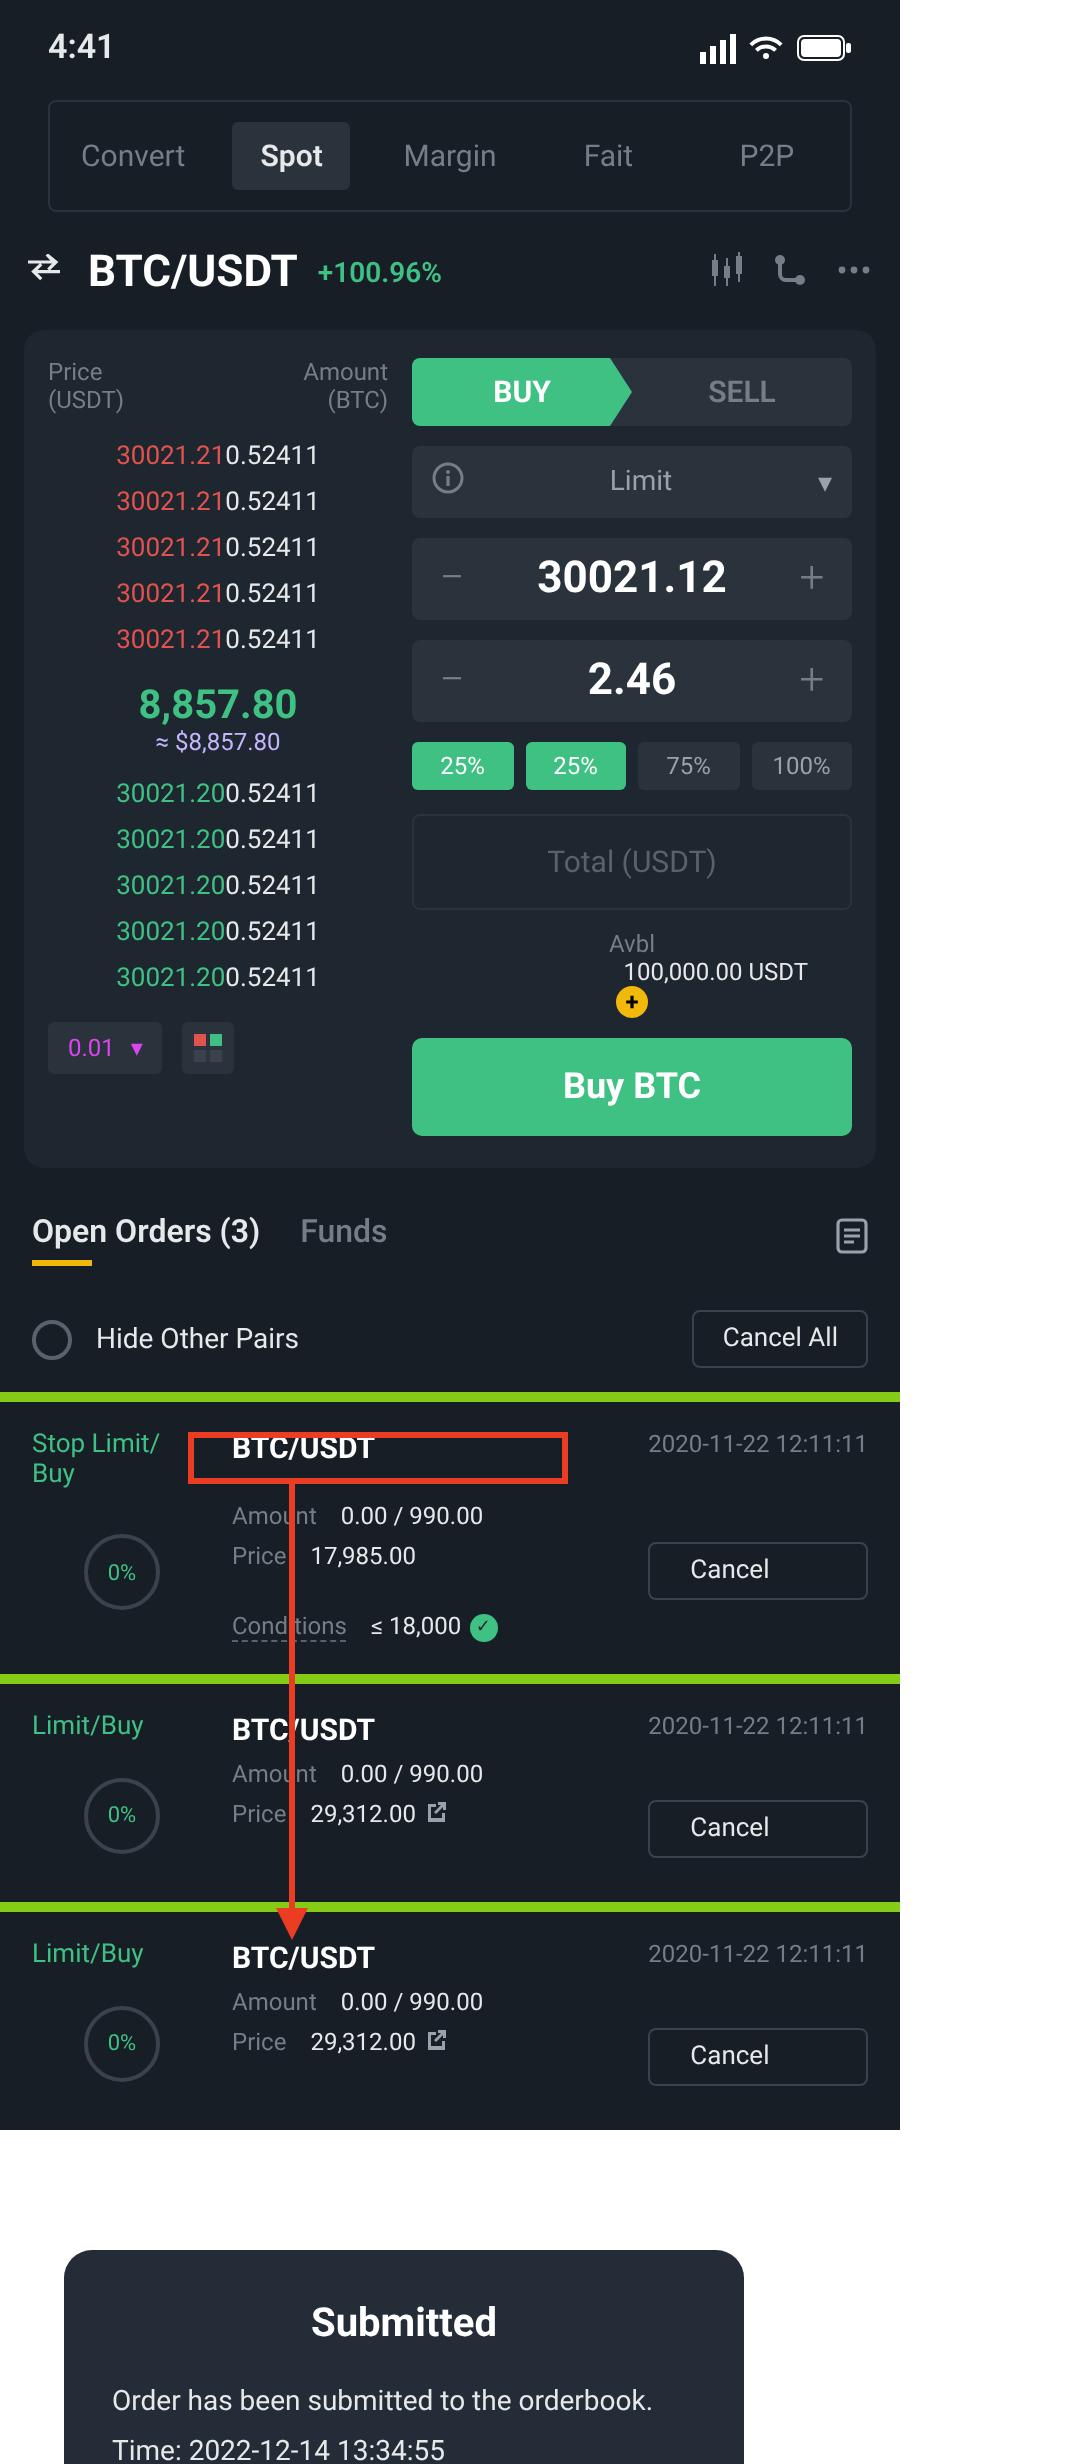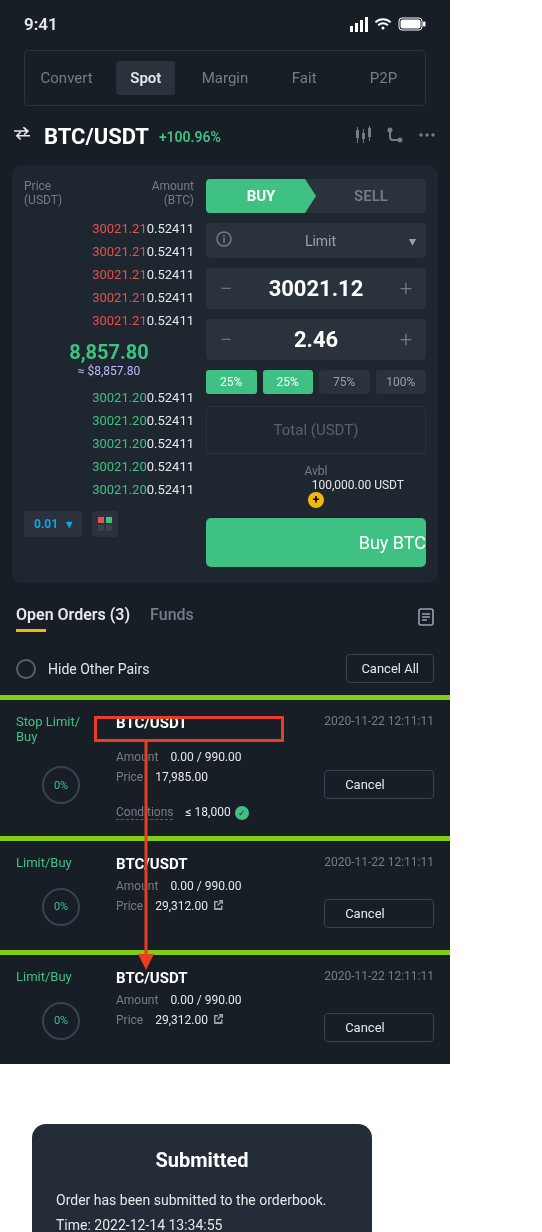--- a/index.html
+++ b/index.html
@@ -17,49 +17,49 @@
   .pair-row { display: flex; align-items: center; padding: 10px 14px; gap: 10px; }
   .swap-ic { color:#e6e8ea; }
   .pair { font-size: 22px; font-weight: 700; color: #fff; }
   .change { color: #3fc184; font-size: 14px; font-weight:600; }
   .pair-icons { margin-left: auto; display: flex; gap: 14px; color:#757d87; }
   .panel { background: #1e262f; border-radius: 10px; margin: 6px 12px; padding: 14px 12px 16px; display: flex; gap: 12px; }
   .ob { width: 170px; }
   .ob-head { display: flex; justify-content: space-between; font-size: 12px; color: #757d87; margin-bottom: 10px; }
   .ob-head div { white-space: pre-line; text-align: left; }
   .ob-head div:last-child{ text-align:right;}
-  .ob-row { display: flex; justify-content: flex-end; font-size: 13px; padding: 4px 0; }
+  .ob-row { display: flex; justify-content: center; font-size: 13px; padding: 4px 0; }
   .ask { color: #e2524f; }
   .bid { color: #3fc184; }
   .ob-row .amt { color: #e6e8ea; }
   .mid { text-align: center; margin: 8px 0; }
   .mid-price { color: #3fc184; font-size: 20px; font-weight: 700; }
   .mid-fiat { color: #c4b5fd; font-size: 12px; }
   .ob-foot { display: flex; align-items: center; gap: 10px; margin-top: 10px; }
-  .tick-sel { background: #2a323c; color: #0ea5e9; font-size: 12px; padding: 6px 10px; border-radius: 3px; display: flex; gap: 8px; align-items:center;font-weight:bold; }
+  .tick-sel { background: #2a323c; color: #d946ef; font-size: 12px; padding: 6px 10px; border-radius: 3px; display: flex; gap: 8px; align-items:center; }
   .ob-view { width: 26px; height: 26px; background: #2a323c; border-radius: 3px; display:flex;align-items:center;justify-content:center; }
   .form { flex: 1; }
   .bs-row { display: flex; border-radius: 4px; overflow: hidden; background: #2a323c; margin-bottom: 10px; position:relative; }
   .bs-buy { flex: 1; background: #3fc184; color: #fff; text-align: center; padding: 8px 0; font-weight: 700; font-size: 15px; position:relative; clip-path: polygon(0 0, 90% 0, 100% 50%, 90% 100%, 0 100%); }
   .bs-sell { flex: 1; color: #757d87; text-align: center; padding: 8px 0; font-weight: 600; font-size: 15px; }
   .type-row { display: flex; align-items:center; background: #2a323c; border-radius: 4px; padding: 8px 10px; margin-bottom: 10px; color:#9aa1aa; font-size:14px; }
   .type-row .info-ic{margin-right:auto;}
   .type-row .chev{margin-left:auto;}
   .type-row .typ{flex:1; text-align:center;}
   .num-row { display: flex; align-items:center; background: #2a323c; border-radius: 4px; padding: 8px 10px; margin-bottom: 10px; }
   .num-row .pm { color:#757d87; font-size:22px; font-weight:300; width:20px; text-align:center; }
   .num-row .val { flex:1; text-align:center; color:#fff; font-size:22px; font-weight:700; }
   .pct-row { display: flex; gap: 6px; margin-bottom: 12px; }
   .pct { flex: 1; background: #2a323c; color: #9aa1aa; text-align: center; font-size: 12px; padding: 5px 0; border-radius: 3px; }
   .pct.on { background: #3fc184; color: #fff; }
   .total-row { background: transparent; border: 1px solid #2a323c; border-radius: 4px; text-align:center; color:#5a616b; padding: 14px 0; font-size:15px; margin-bottom: 10px; }
   .avbl-row { display:flex; align-items:center; font-size:12px; color:#757d87; margin-bottom:10px;flex-direction:column; }
   .avbl-row .bal { margin-left:auto; color:#e6e8ea; margin-right:22px; }
   .plus-circ { width:16px;height:16px;border-radius:50%;background:#f0b90b;color:#000;display:inline-flex;align-items:center;justify-content:center;font-size:12px;font-weight:700;}
-  .buy-btn { background: #3fc184; color:#fff; text-align:right; padding: 14px 0; border-radius: 5px; font-size:18px; font-weight:400; }
+  .buy-btn { background: #3fc184; color:#fff; text-align:center; padding: 14px 0; border-radius: 5px; font-size:18px; font-weight:700; }
   .orders-head { display:flex; align-items:center; padding: 16px 16px 10px; gap: 20px; }
   .orders-head .t { font-size:16px; color:#e6e8ea; font-weight:600; position:relative; padding-bottom:8px; }
   .orders-head .t.active::after { content:''; position:absolute; left:0; bottom:0; width:30px; height:3px; background:#f0b90b; }
   .orders-head .t.inactive { color:#757d87; font-weight:500; }
   .orders-head .doc { margin-left:auto; color:#9aa1aa; }
   .hide-row { display:flex; align-items:center; padding: 12px 16px; gap:12px; }
   .radio-c { width:20px;height:20px;border:2px solid #5a616b;border-radius:50%; }
   .hide-row .lbl { font-size:14px; }
   .cancel-all { margin-left:auto; border:1px solid #3a424d; border-radius:4px; padding:6px 14px; font-size:13px; color:#e6e8ea; }
   .order { padding: 14px 16px 16px; border-top:5px solid #84cc16; display:grid; grid-template-columns: 90px 1fr auto; gap: 6px 10px; position:relative; }
@@ -84,21 +84,21 @@
 
   .wrap { position:relative; width:542px; }
 </style>
 </head>
 <body>
 
 <div class="wrap">
 <div class="phone">
 
   <div class="status-bar">
-    <span>9:41</span>
+    <span>4:41</span>
     <div class="status-right">
       <span class="bars">
             <span></span>
             <span></span>
             <span></span>
             <span></span>
           </span>
       <span class="wifi-ic">
             <svg width="18" height="14" viewBox="0 0 18 14" fill="#fff">
               <path d="M9 12.5a1.5 1.5 0 100-3 1.5 1.5 0 000 3zM3.5 7.5a7.8 7.8 0 0111 0l-1.4 1.4a5.8 5.8 0 00-8.2 0L3.5 7.5zM.7 4.7a11.8 11.8 0 0116.6 0l-1.4 1.4a9.8 9.8 0 00-13.8 0L.7 4.7z"></path>

